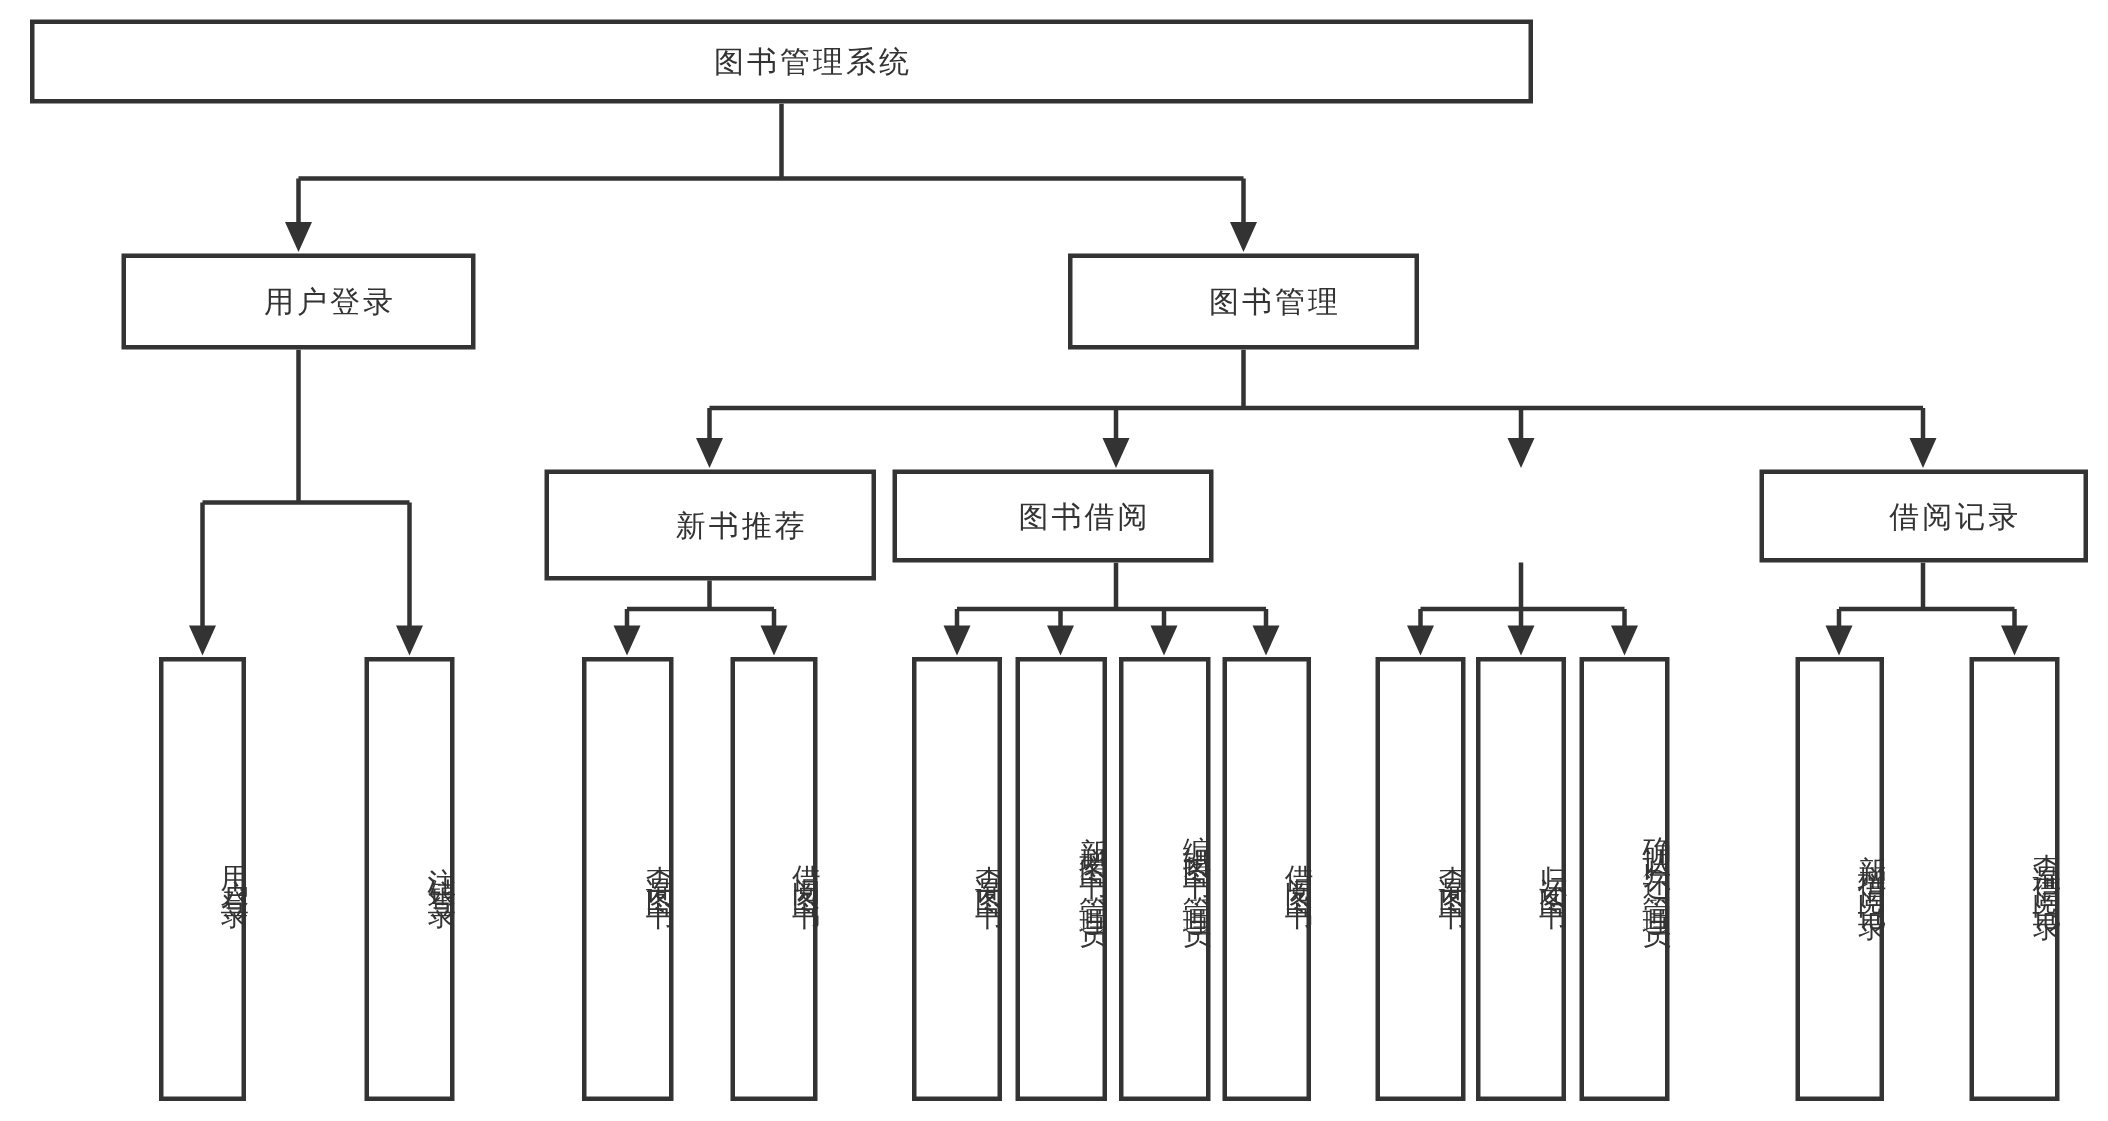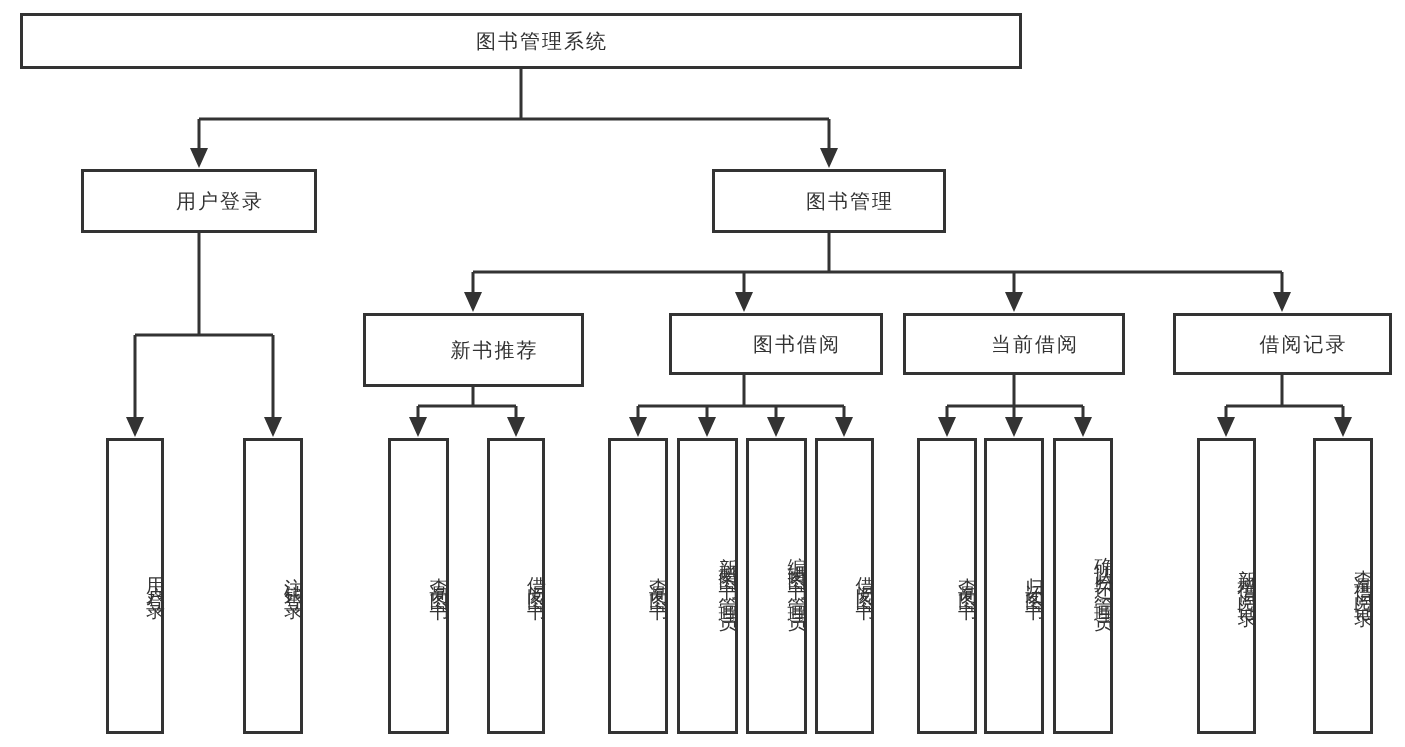--- a/index.html
+++ b/index.html
@@ -107,25 +107,22 @@
   <div class="node hnode" style="left:81px;top:169px;width:236px;height:64px">
     <span class="label">用户登录</span>
   </div>
   <div class="node hnode" style="left:712px;top:169px;width:234px;height:64px">
     <span class="label">图书管理</span>
   </div>
 
   <div class="node hnode" style="left:363px;top:313px;width:221px;height:74px">
     <span class="label">新书推荐</span>
   </div>
-  <div class="node hnode" style="left:669px;top:313px;width:214px;height:62px">
+  <div class="node hnode" style="left:595px;top:313px;width:214px;height:62px">
     <span class="label">图书借阅</span>
-  </div>
-  <div class="node hnode" style="left:903px;top:313px;width:222px;height:62px">
-    <span class="label">当前借阅</span>
   </div>
   <div class="node hnode" style="left:1173px;top:313px;width:219px;height:62px">
     <span class="label">借阅记录</span>
   </div>
 
   <div class="node vnode" style="left:106px;top:438px;width:58px;height:296px">
     <span class="label">用户登录</span>
   </div>
   <div class="node vnode" style="left:243px;top:438px;width:60px;height:296px">
     <span class="label">注销登录</span>

